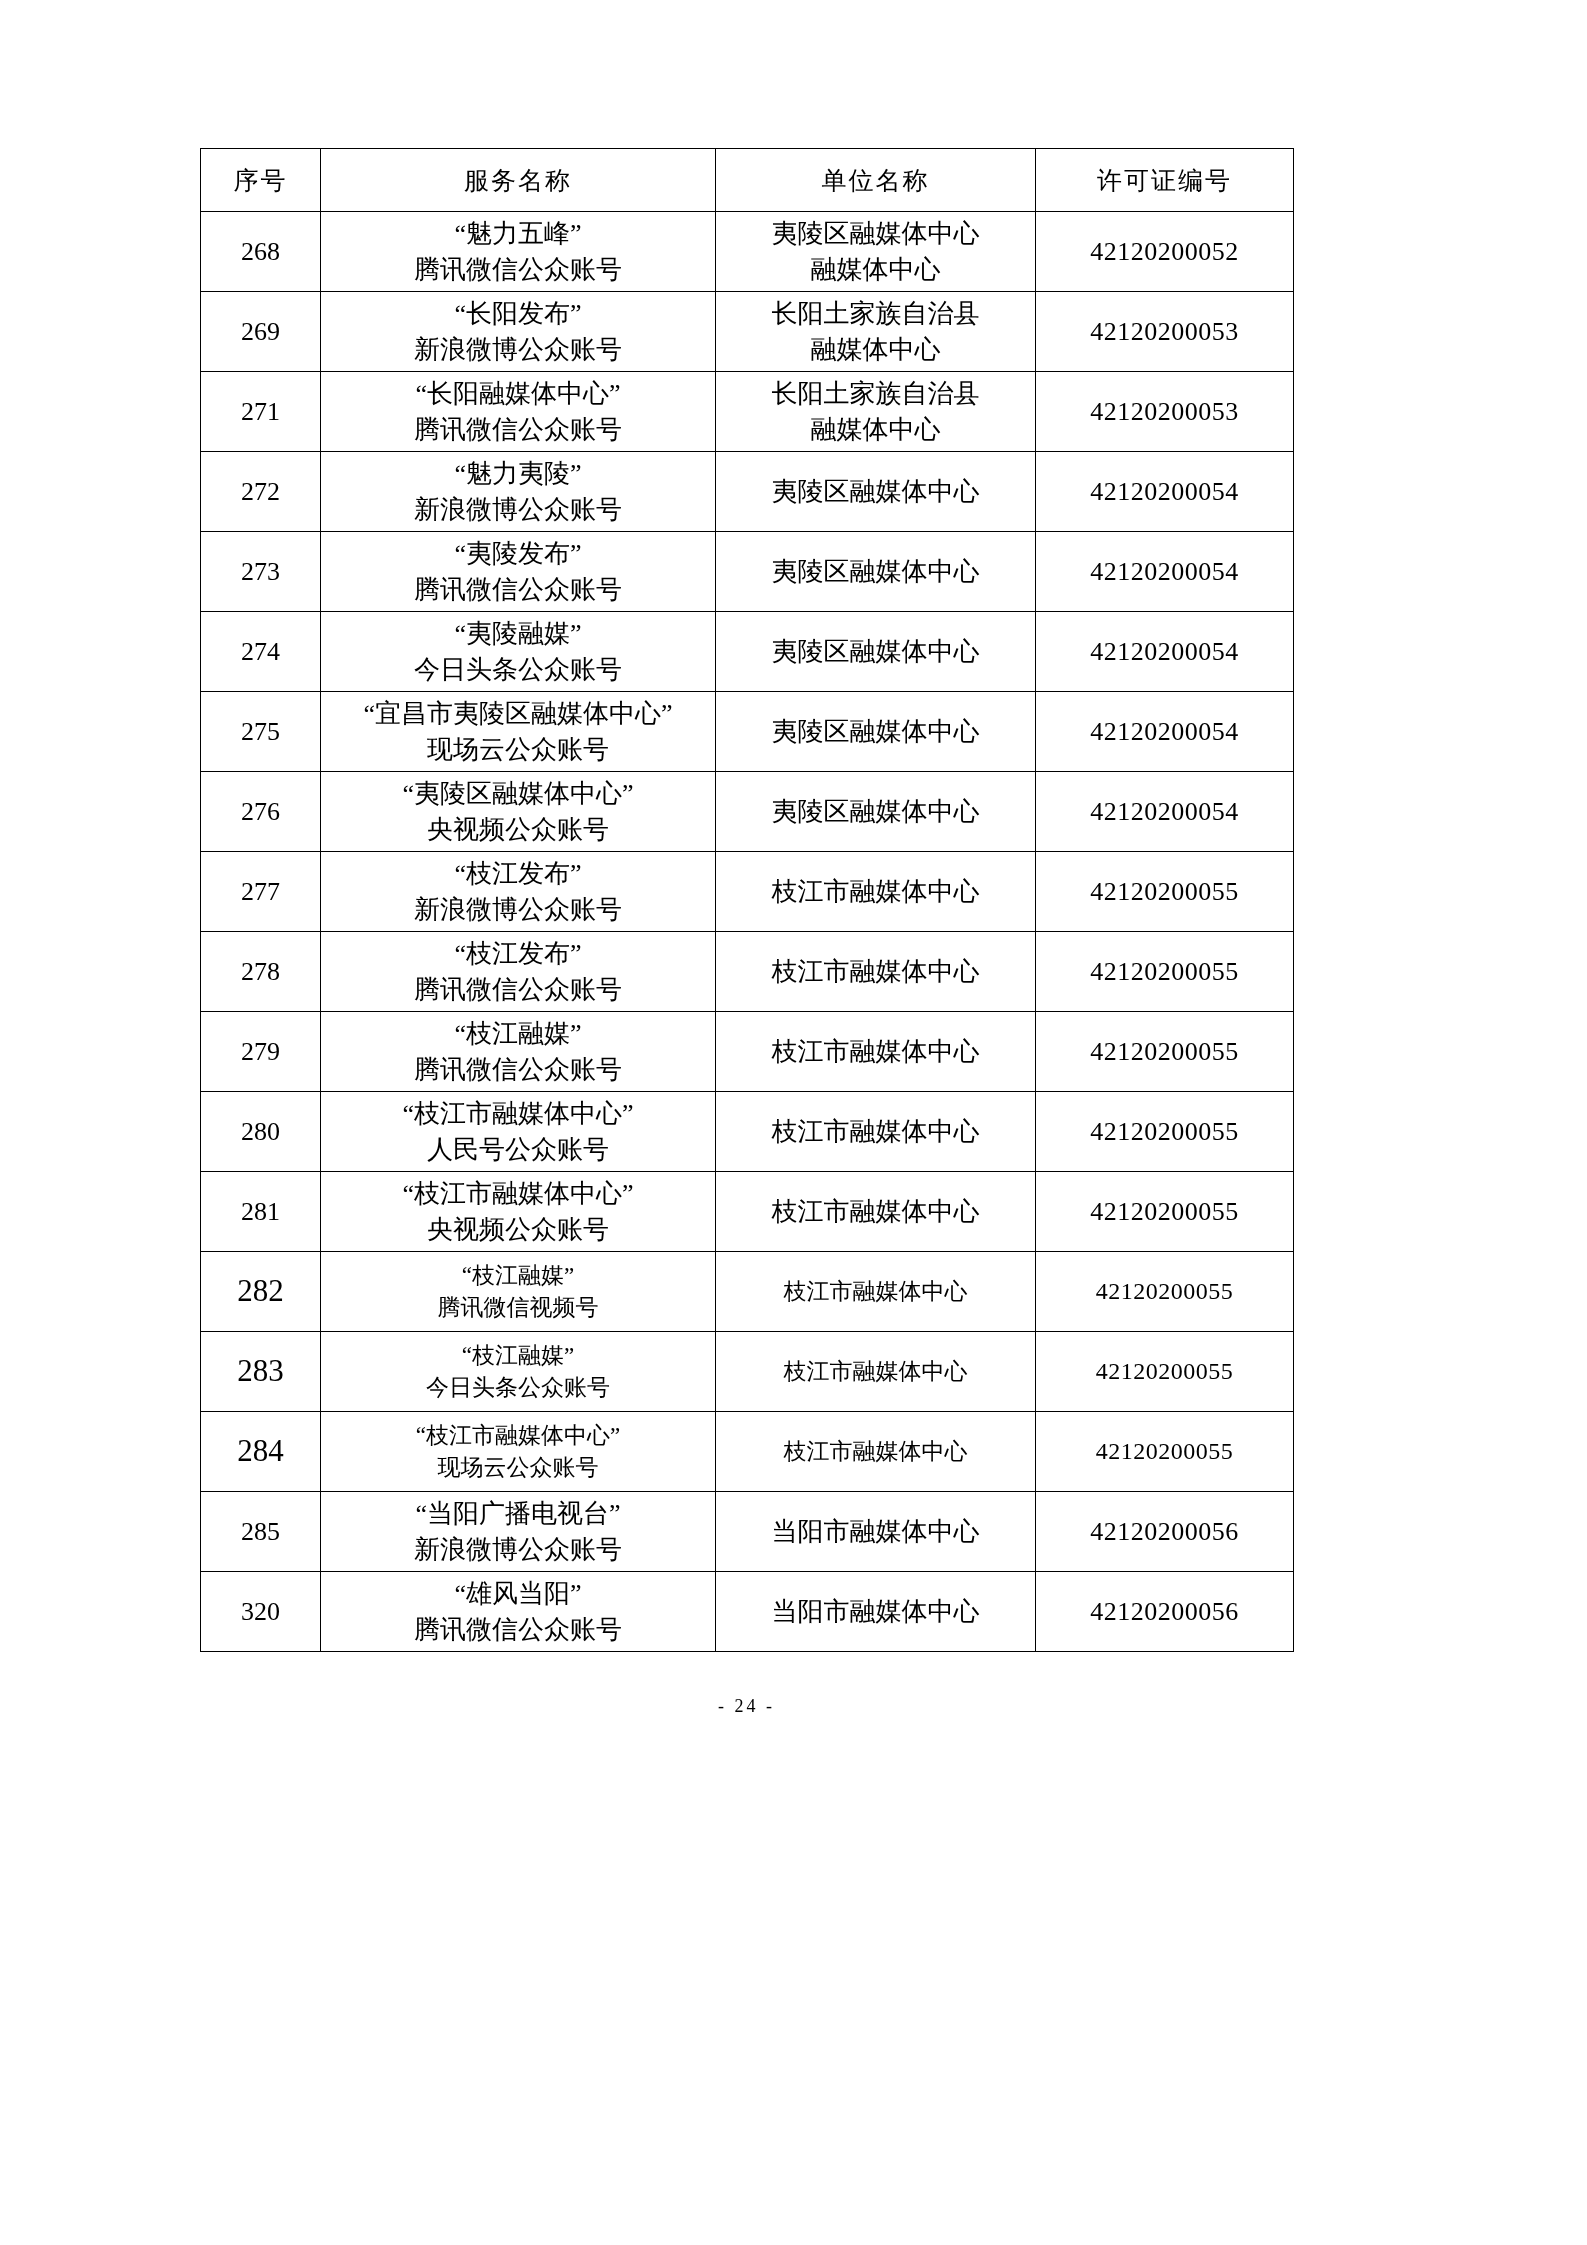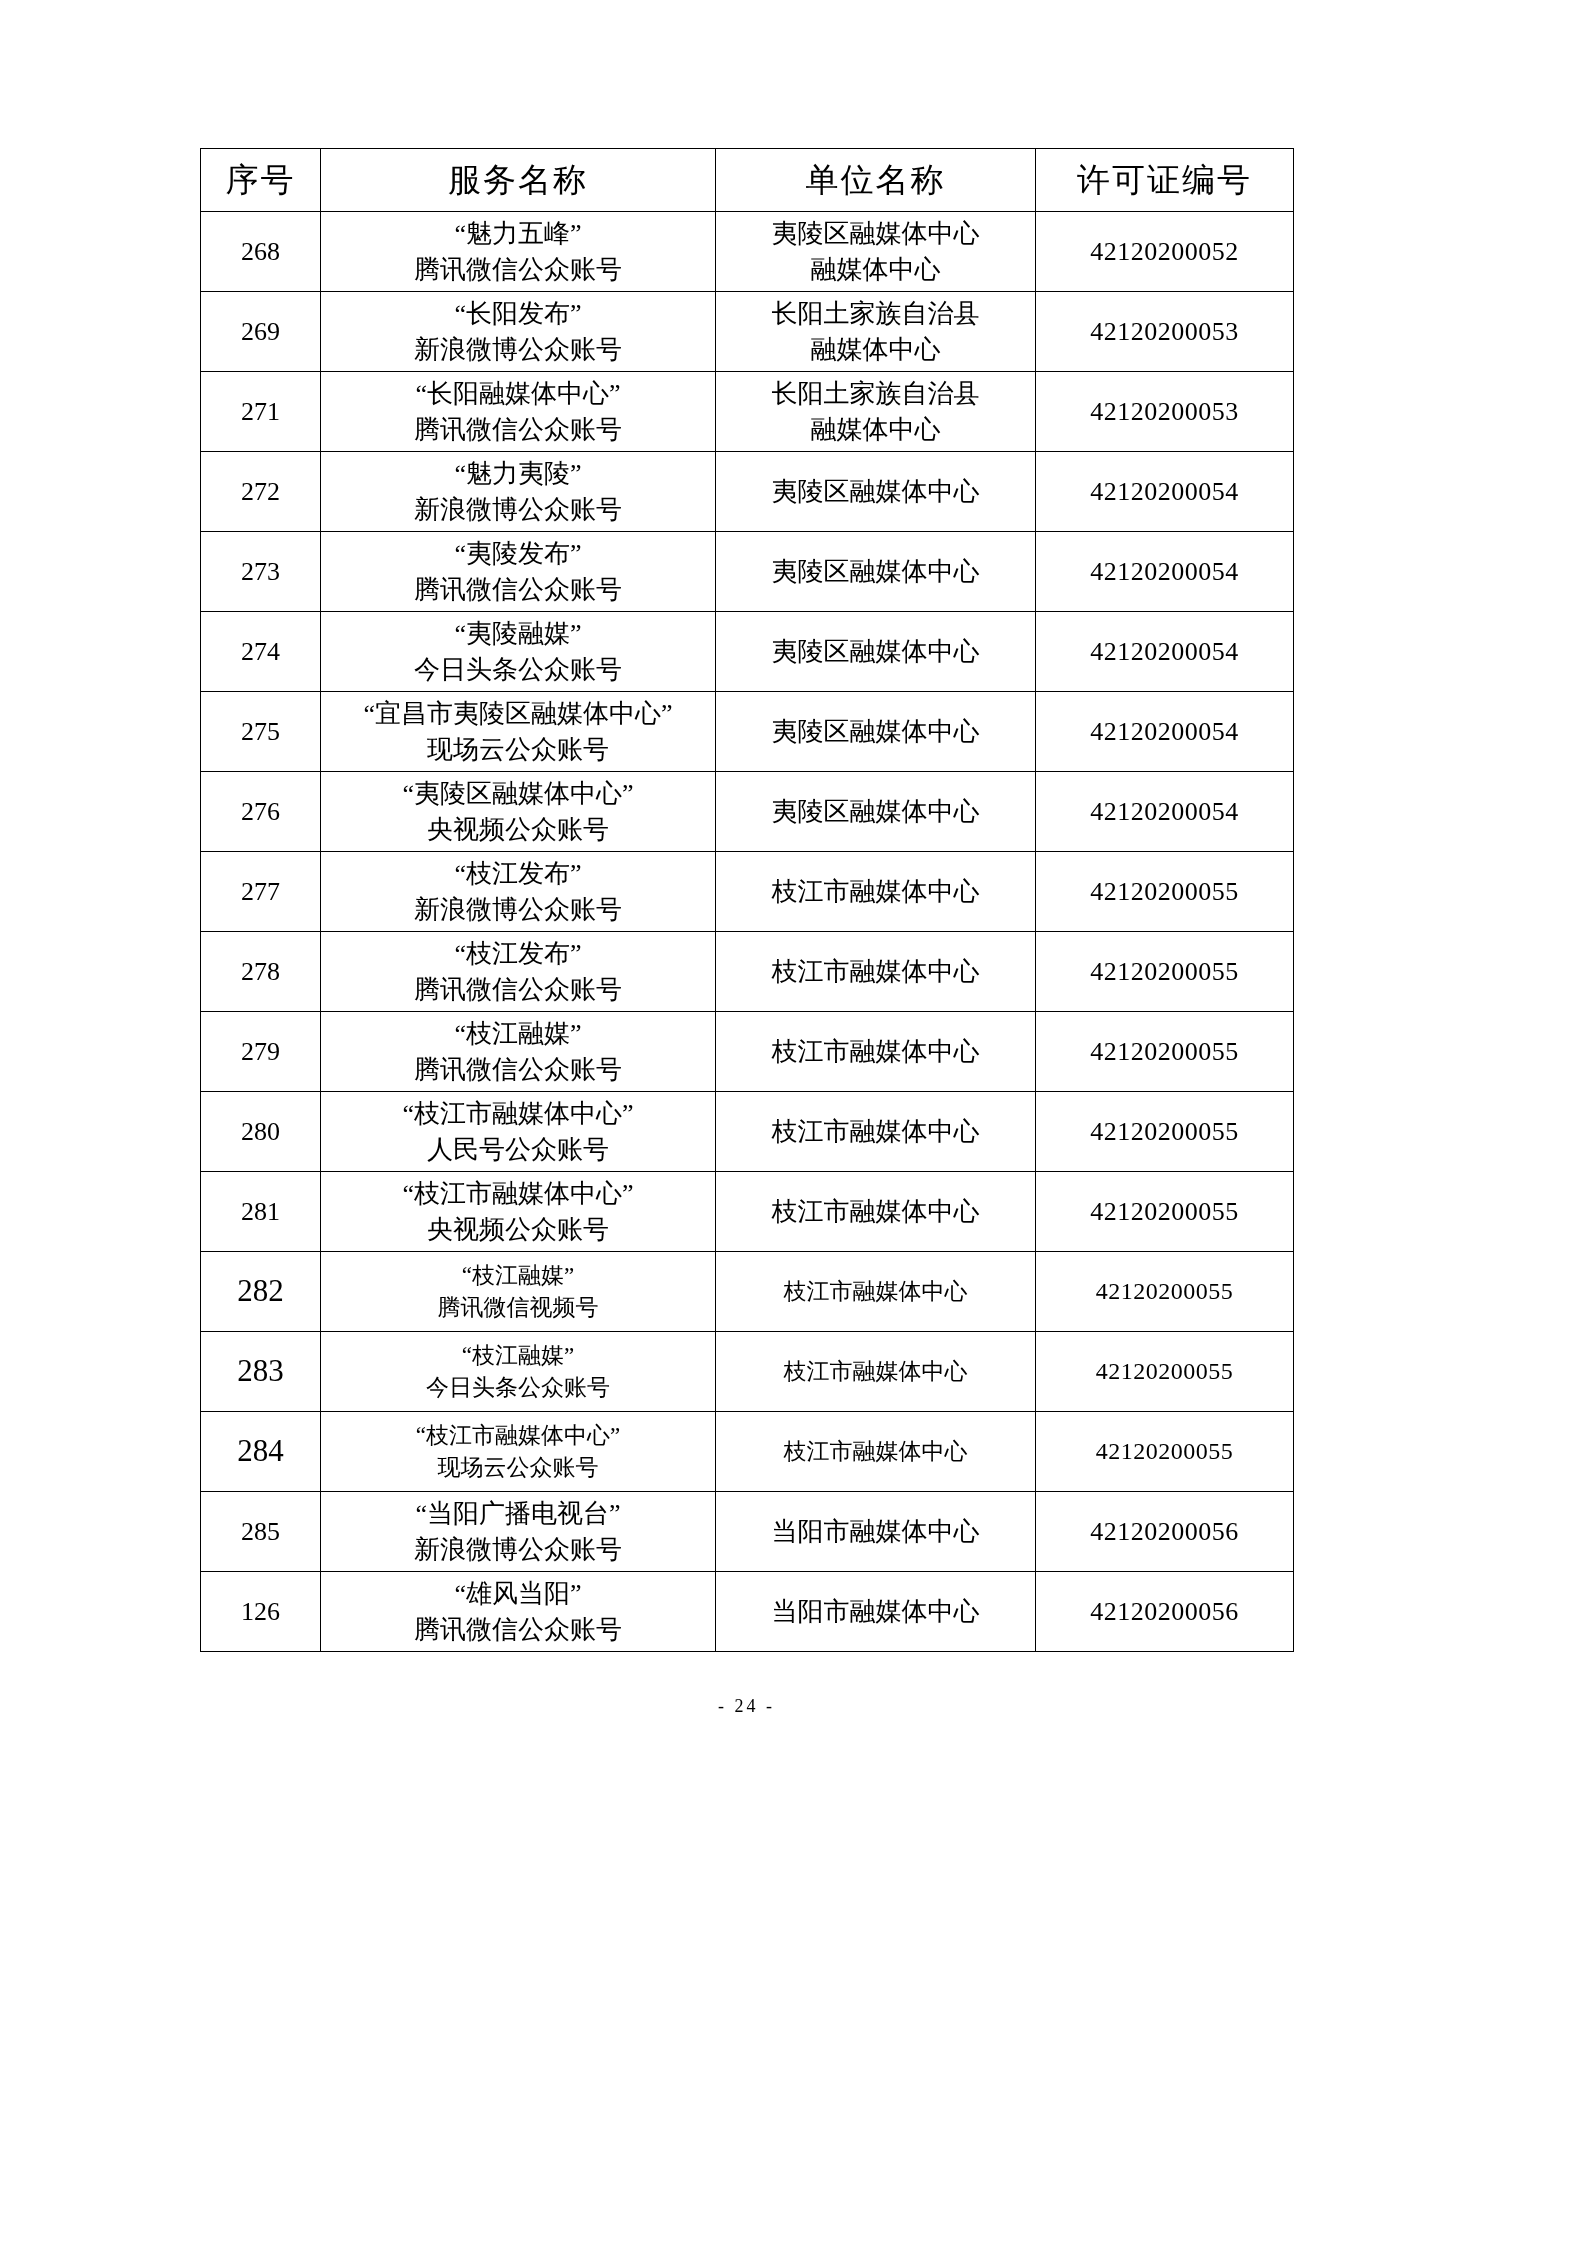--- a/index.html
+++ b/index.html
@@ -33,21 +33,21 @@
     padding: 0;
     font-weight: normal;
   }
   col.c-seq { width: 120px; }
   col.c-service { width: 395px; }
   col.c-unit { width: 320px; }
   col.c-license { width: 258px; }
 
   thead td {
     height: 62px;
-    font-size: 33px;
+    font-size: 25px;
     letter-spacing: 2px;
   }
   tbody td {
     height: 79px;
     font-size: 26px;
     line-height: 1.38;
   }
   tbody td.seq {
     font-size: 26px;
   }
@@ -282,21 +282,21 @@
           <td class="service">
             <span class="line">“当阳广播电视台”</span>
             <span class="line">新浪微博公众账号</span>
           </td>
           <td class="unit">
             <span class="line">当阳市融媒体中心</span>
           </td>
           <td class="license">42120200056</td>
         </tr>
         <tr>
-          <td class="seq">126</td>
+          <td class="seq">320</td>
           <td class="service">
             <span class="line">“雄风当阳”</span>
             <span class="line">腾讯微信公众账号</span>
           </td>
           <td class="unit">
             <span class="line">当阳市融媒体中心</span>
           </td>
           <td class="license">42120200056</td>
         </tr>
       </tbody>

